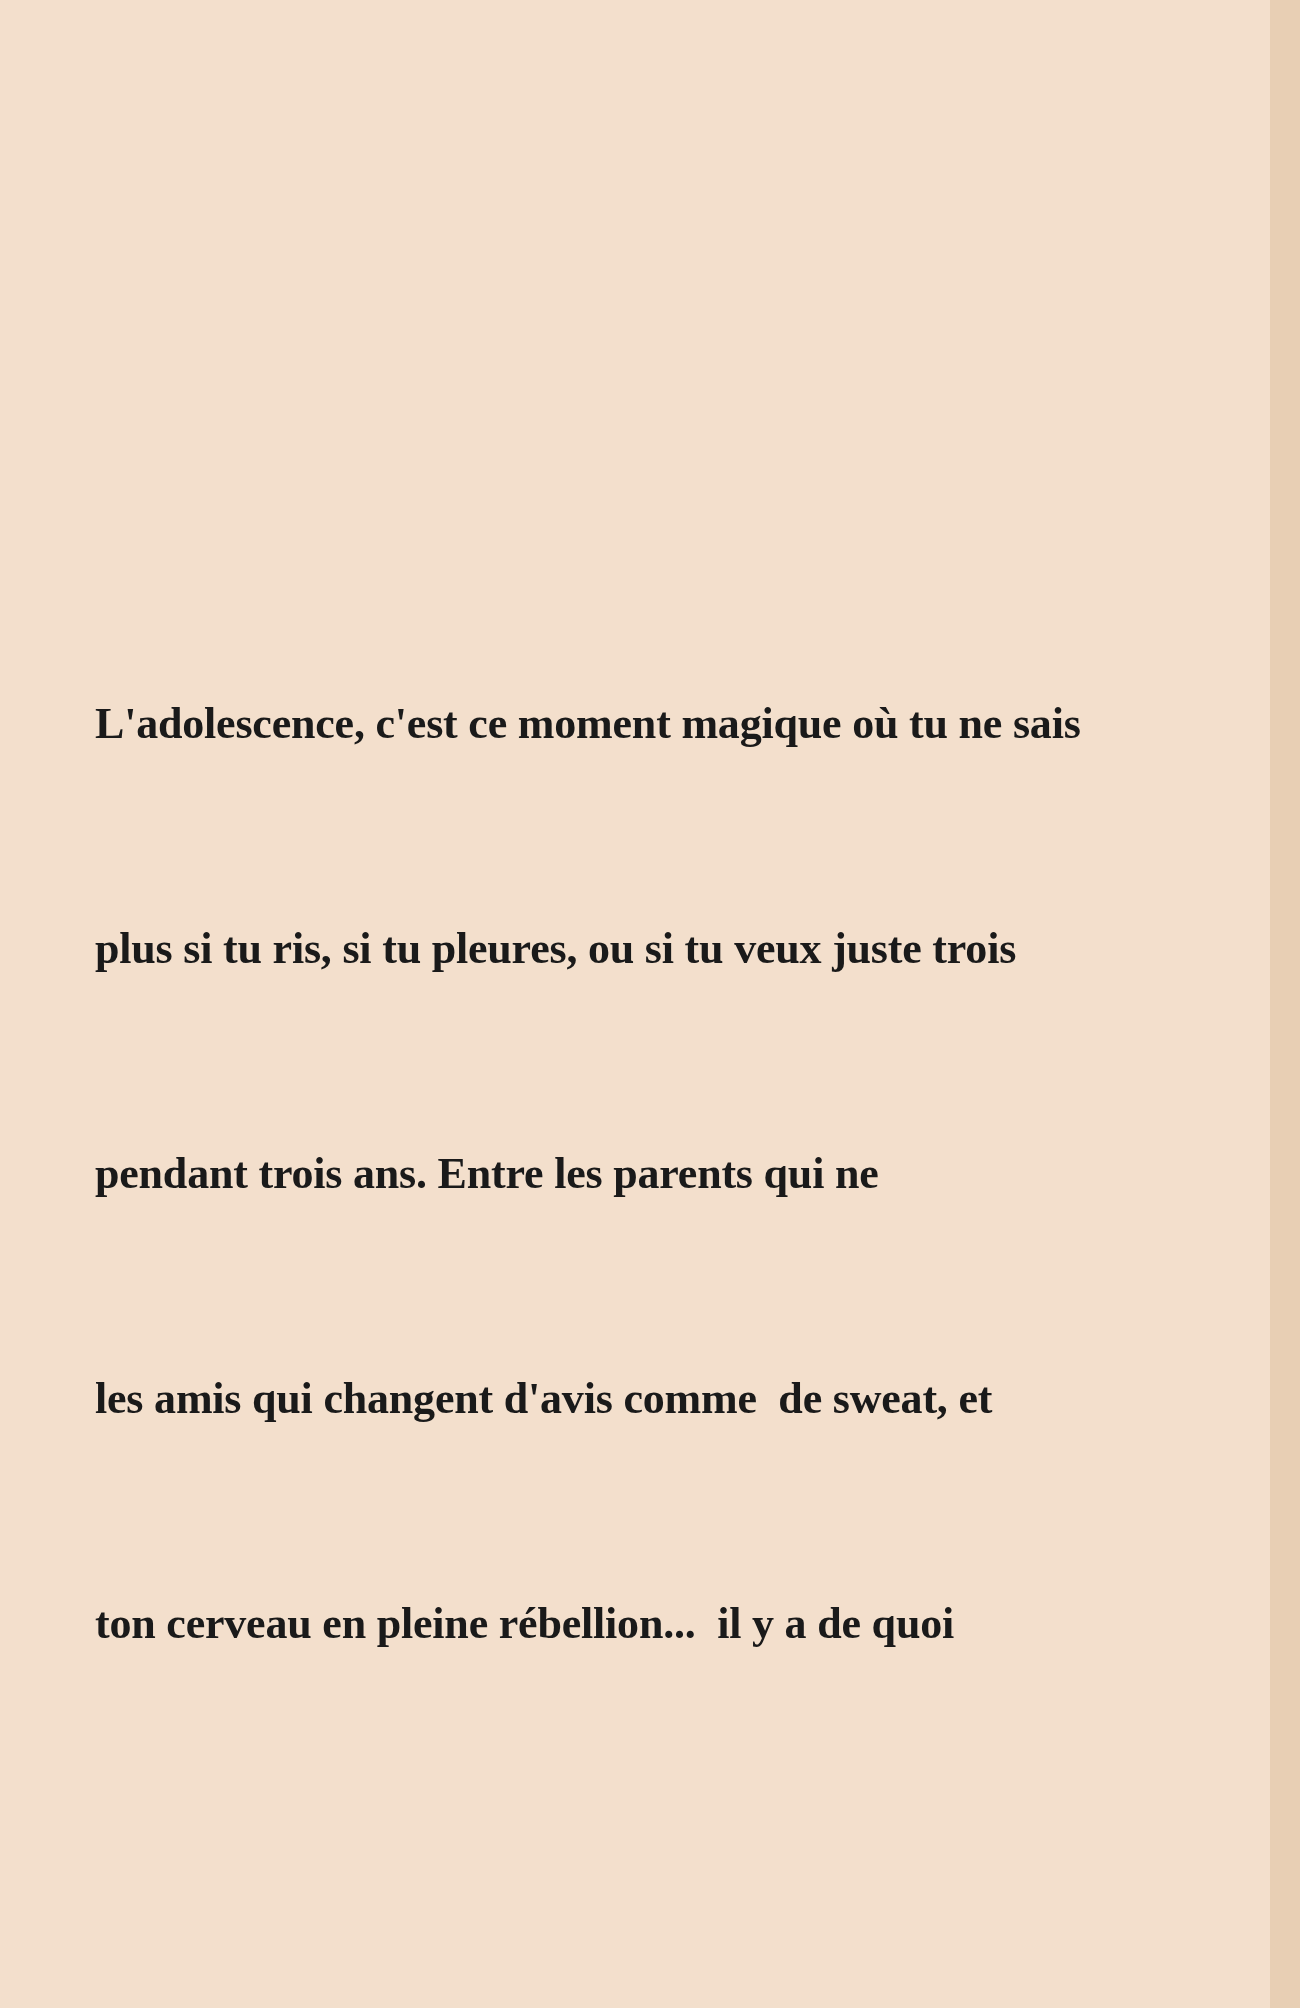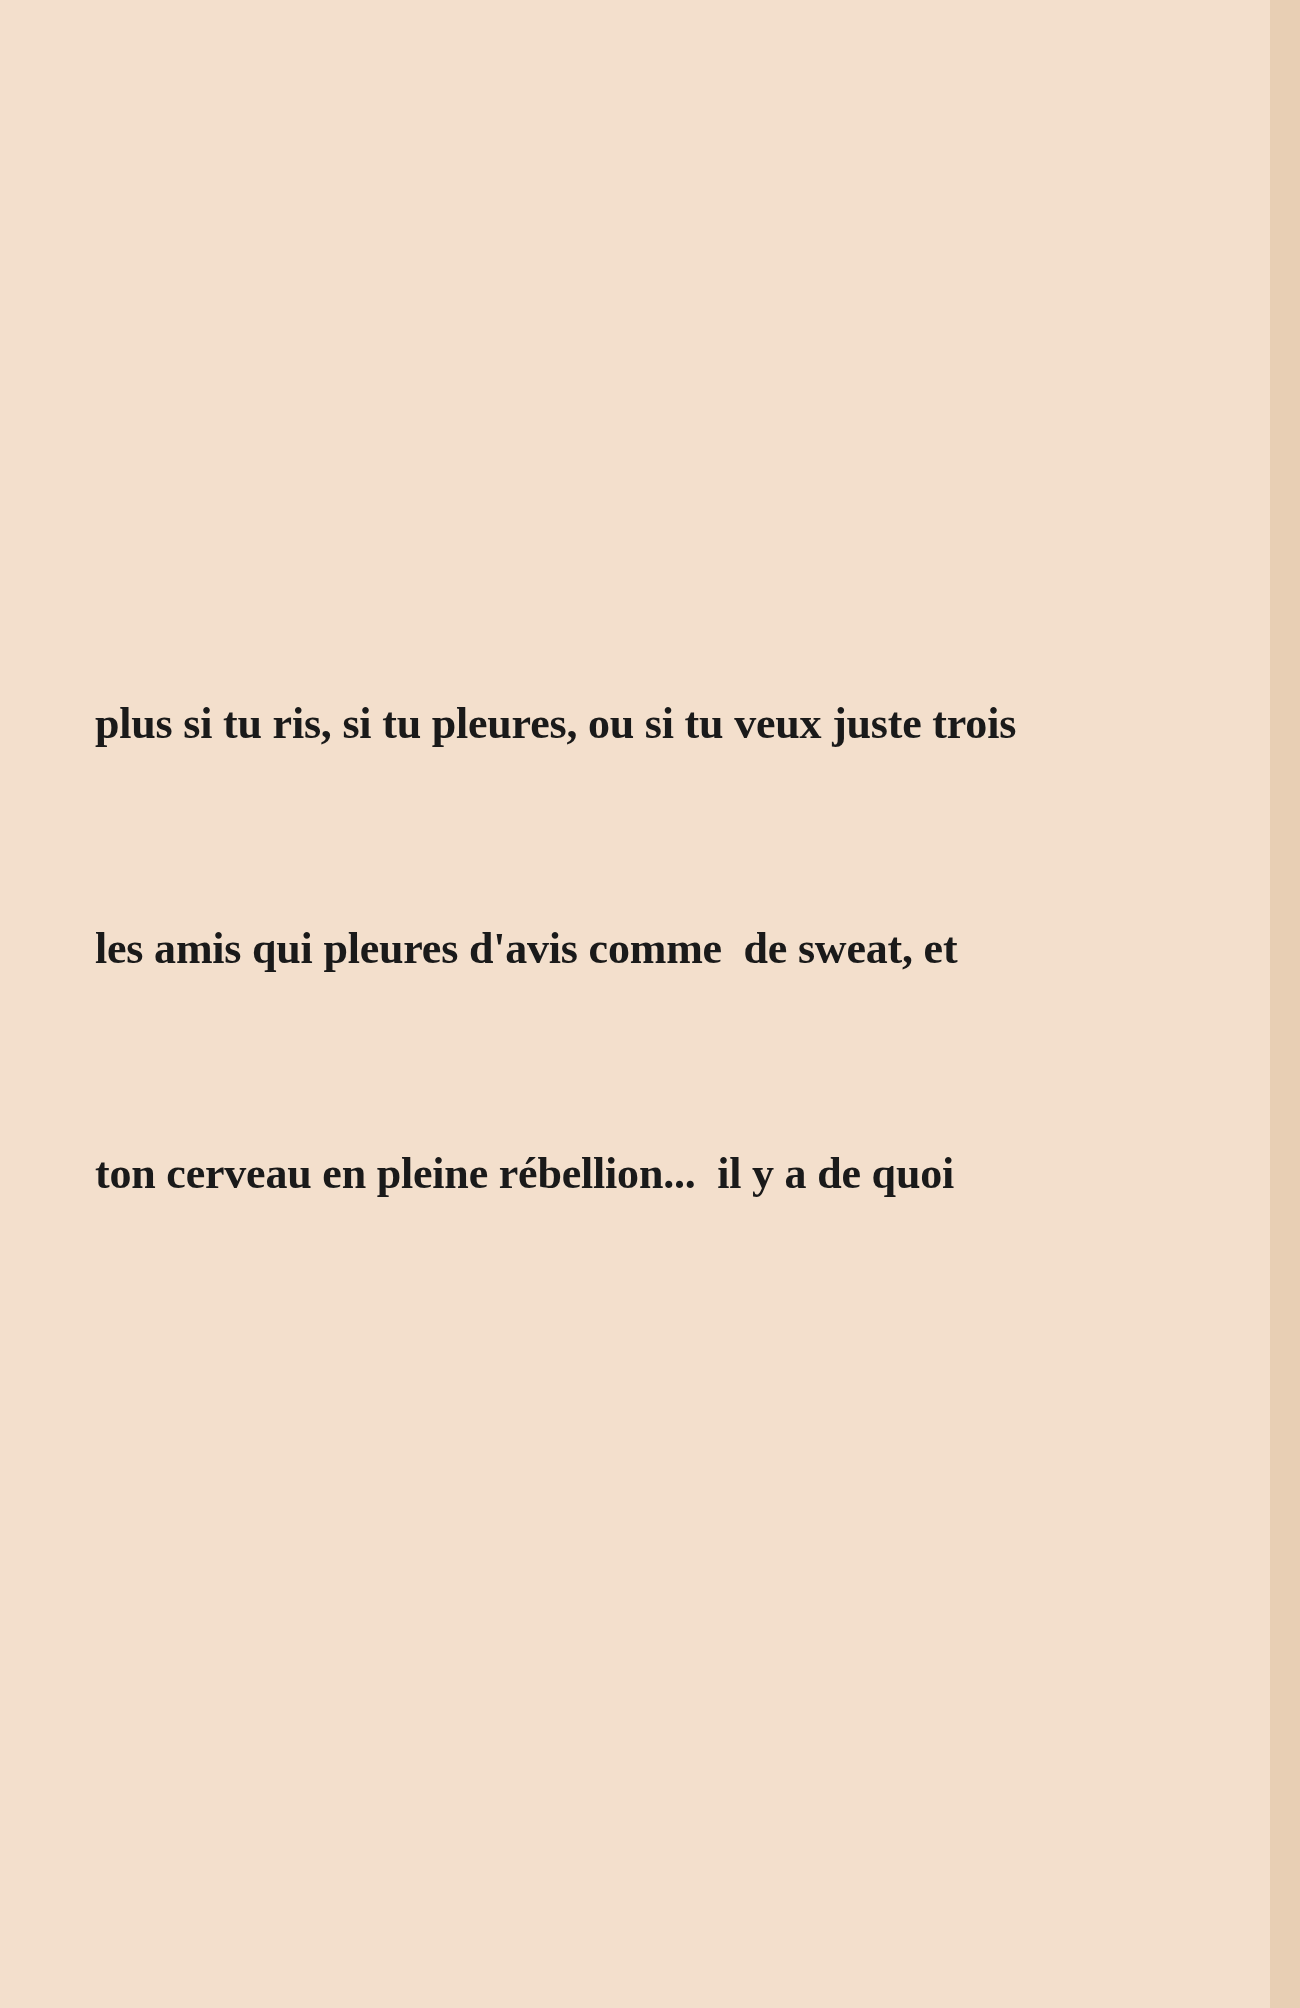--- a/index.html
+++ b/index.html
@@ -45,22 +45,24 @@
   }
 </style>
 </head>
 <body>
 
 <div class="page-edge"></div>
 
 <div class="text-block">
 
   <div class="paragraph">
+    <span class="text-line">L'adolescence, c'est ce moment magique où tu ne sais</span>
     <span class="text-line">plus si tu ris, si tu pleures, ou si tu veux juste trois</span>
-    <span class="text-line">les amis qui pleures d'avis comme  de sweat, et</span>
+    <span class="text-line">pendant trois ans. Entre les parents qui ne</span>
+    <span class="text-line">les amis qui changent d'avis comme  de sweat, et</span>
     <span class="text-line">ton cerveau en pleine rébellion...  il y a de quoi</span>
     
   </div>
 
   
 
   
 
 </div>
 

